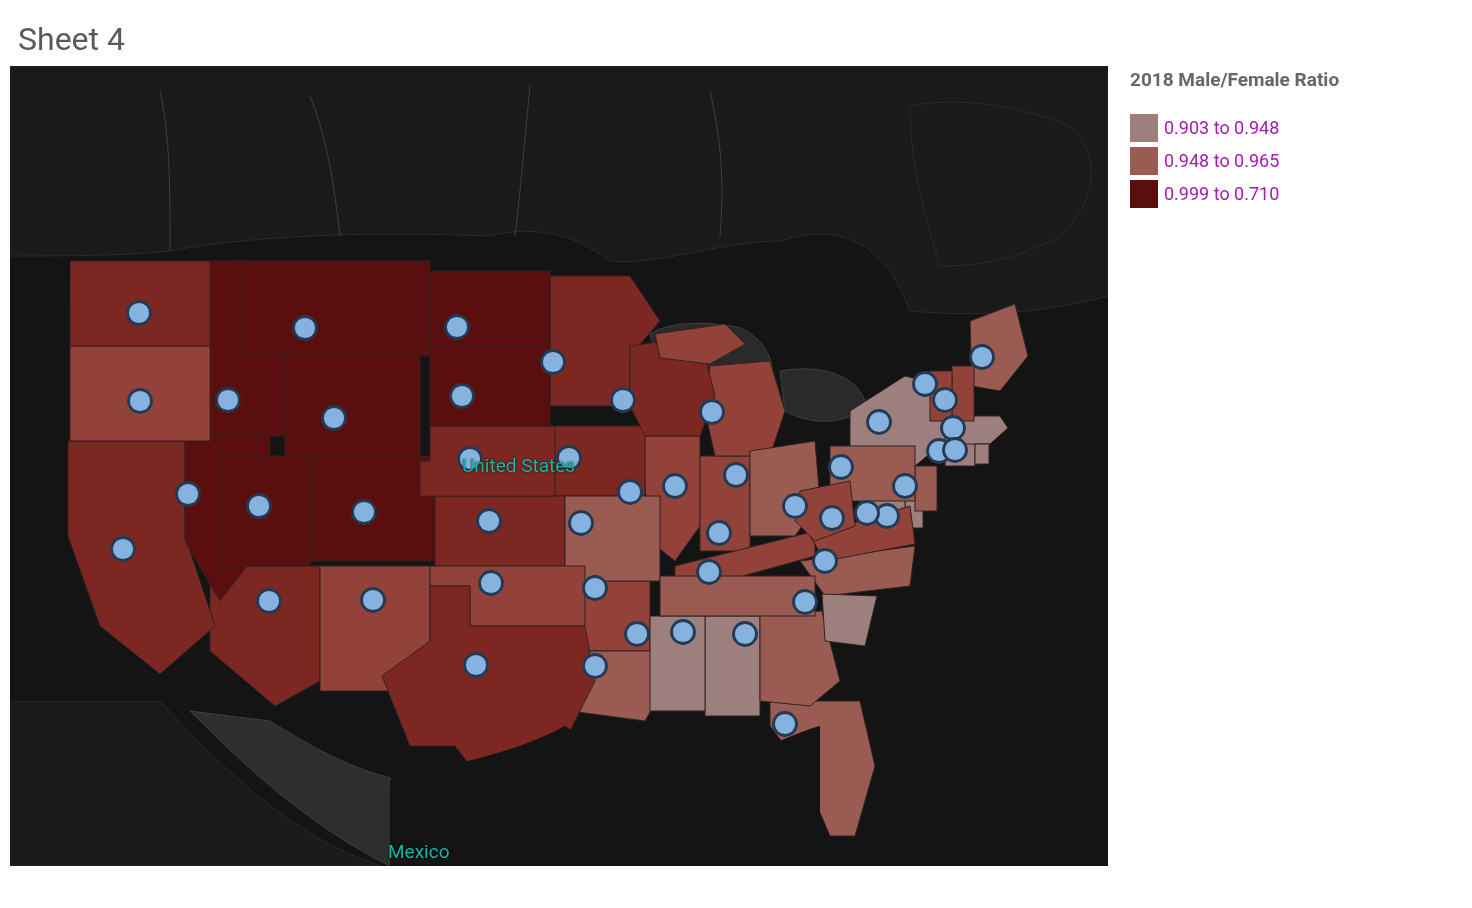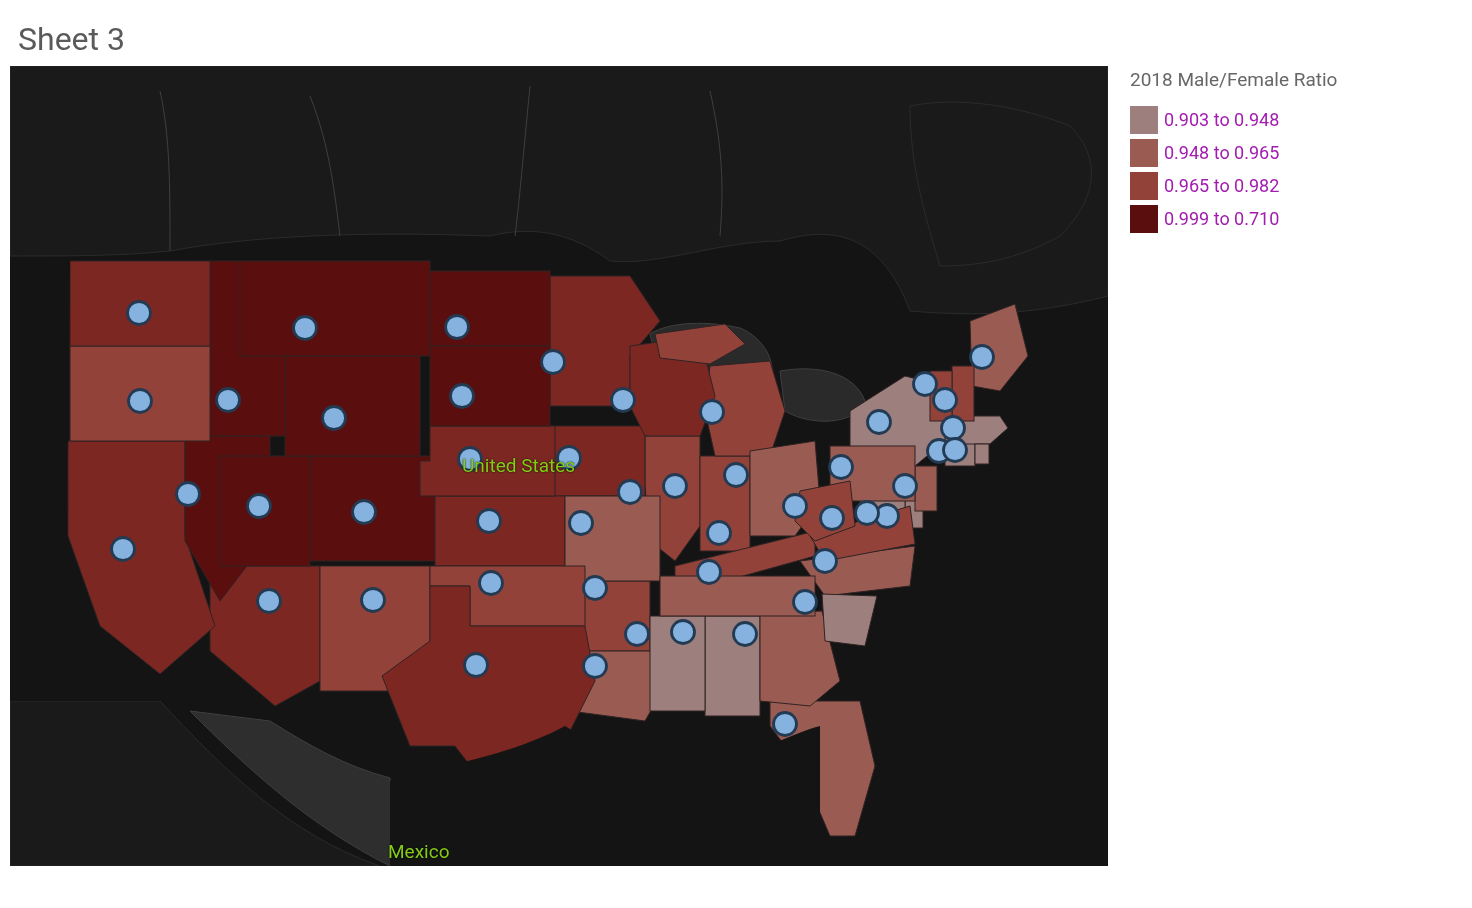--- a/index.html
+++ b/index.html
@@ -37,37 +37,37 @@
   .map-svg {
     position: absolute;
     inset: 0;
     width: 100%;
     height: 100%;
     display: block;
   }
   .map-label {
     position: absolute;
     font-size: 19px;
-    color: #84cc16;
+    color: #14b8a6;
     text-align: center;
     text-shadow: 0 0 2px #000;
     pointer-events: none;
     line-height: 1.1;
   }
   .map-label.us { left: 452px; top: 390px; }
   .map-label.mx { left: 378px; top: 776px; }
   .legend-panel {
     margin-left: 20px;
     margin-top: 2px;
   }
   .legend-title {
     font-size: 19px;
-    font-weight: 400;
+    font-weight: 700;
     color: #686666;
-    margin-bottom: 12px;
+    margin-bottom: 20px;
     white-space: nowrap;
   }
   .legend-row {
     display: flex;
     align-items: center;
     height: 33px;
   }
   .legend-swatch {
     width: 28px;
     height: 28px;
@@ -103,21 +103,21 @@
   .ctx-line {
     stroke: #3f3f3f;
     stroke-width: 1;
     fill: none;
   }
 </style>
 </head>
 <body>
 
 <div class="header-area">
-  <div class="sheet-title">Sheet 3</div>
+  <div class="sheet-title">Sheet 4</div>
 </div>
 
 <div class="layout">
   <div class="map-panel">
     <svg class="map-svg" viewBox="0 0 1098 800">
 
       <rect class="ocean" x="0" y="0" width="1098" height="800"></rect>
 
       <path class="dark-land" d="M0 0 H1098 V230 C1020 250 960 250 900 245 C870 165 820 160 770 175 C710 175 650 200 600 195 C560 165 520 160 480 170 C350 165 240 170 160 185 C110 190 60 190 0 190 Z"></path>
 
@@ -250,22 +250,18 @@
     <div id="legend-rows">
         <div class="legend-row">
           <div class="legend-swatch" style="background: rgb(157, 127, 125);"></div>
           <div class="legend-label">0.903 to 0.948</div>
         </div>
         <div class="legend-row">
           <div class="legend-swatch" style="background: rgb(154, 91, 82);"></div>
           <div class="legend-label">0.948 to 0.965</div>
         </div>
         <div class="legend-row">
-          <div class="legend-swatch" style="background: rgb(147, 66, 58);"></div>
-          <div class="legend-label">0.965 to 0.982</div>
-        </div>
-        <div class="legend-row">
           <div class="legend-swatch" style="background: rgb(91, 14, 14);"></div>
           <div class="legend-label">0.999 to 0.710</div>
         </div>
       </div>
   </div>
 </div>
 
 </body></html>

